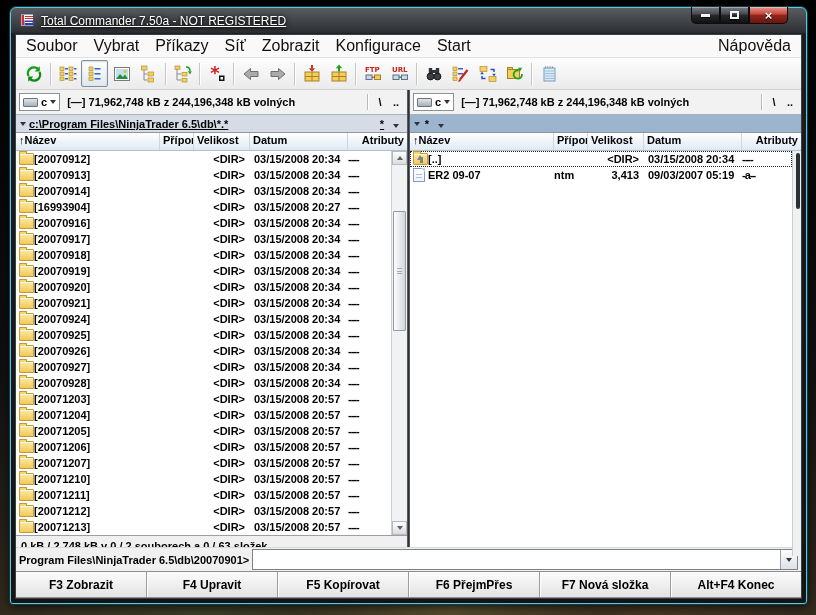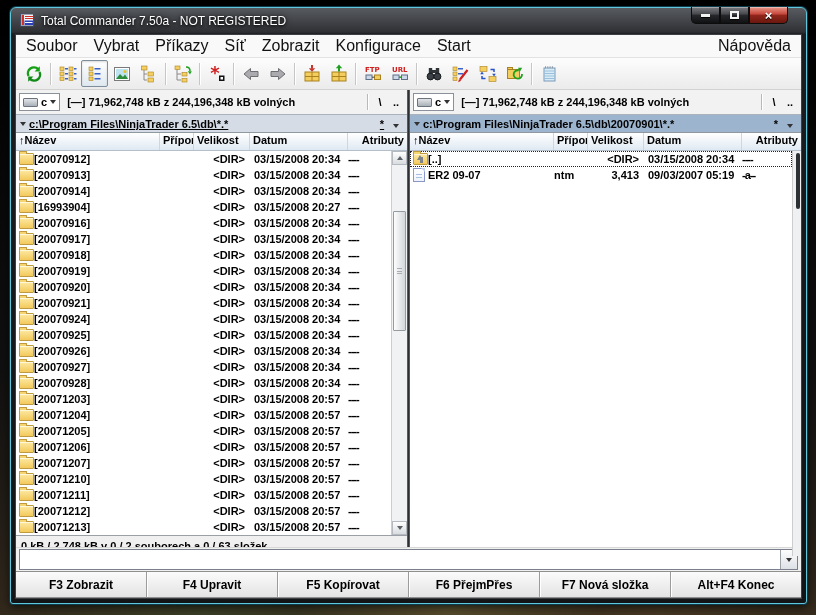--- a/index.html
+++ b/index.html
@@ -11,21 +11,21 @@
       radial-gradient(300px 70px at 25% 100%, rgba(70,90,50,.45), transparent 70%),
       radial-gradient(260px 70px at 80% 100%, rgba(90,70,40,.5), transparent 70%),
       linear-gradient(#000 0%,#101010 60%,#262018 88%,#33291c 100%);}
   
   .window{position:absolute;left:10px;top:7px;width:797px;height:597px;
     background:linear-gradient(#585b60,#2e3034 24px,#1b1d20 26px,#131416);
     border:1px solid #5fc6de;border-radius:6px 6px 3px 3px;
     box-shadow:0 0 0 1px #0b3b49,0 3px 10px rgba(0,0,0,.7);
     padding:0 4px 4px 4px;box-sizing:border-box;}
   .titlebar{height:26px;display:flex;align-items:center;gap:6px;padding:0 4px;color:#fff;font-size:12px;position:relative;}
-  .titlebar .ttext{text-shadow:0 1px 3px #000,0 0 6px rgba(0,0,0,.8);white-space:nowrap;}
+  .titlebar .ttext{text-shadow:0 1px 3px #000,0 0 6px rgba(0,0,0,.8);white-space:nowrap;text-decoration:underline;}
   .winbtns{position:absolute;top:-1px;right:14px;display:flex;height:17px;}
   .wbtn{width:27px;display:flex;align-items:center;justify-content:center;border:1px solid #0c0c0c;border-top:none;
     background:linear-gradient(#7a7d82,#45474c 45%,#26282c 50%,#101113);box-shadow:inset 0 1px 0 rgba(255,255,255,.35);}
   .wbtn:first-child{border-radius:0 0 0 5px;}
   .wbtn.close{width:37px;border-radius:0 0 5px 0;background:linear-gradient(#e8998a,#c5453a 45%,#92271c 50%,#6b170e);}
   .glyph-min{width:9px;height:3px;background:#f2f2f2;box-shadow:0 1px 1px #000;}
   .glyph-max{width:9px;height:8px;border:2px solid #f2f2f2;box-shadow:0 1px 1px #000;box-sizing:border-box;}
   .glyph-close{color:#fff;font-weight:bold;font-size:13px;line-height:11px;text-shadow:0 1px 1px #000;}
   .client{background:#f0f0f0;height:calc(100% - 26px);display:flex;flex-direction:column;border:1px solid #3b3e42;box-sizing:border-box;}
   
@@ -577,21 +577,20 @@
               <span>c</span>
               <span class="tri-dn"></span>
             </div>
             <span class="driveinfo">[—]  71,962,748 kB z 244,196,348 kB volných</span>
             <span class="drive-sep"></span>
             <span class="flatbtn">\</span>
             <span class="flatbtn">..</span>
           </div>
           <div class="pathbar active">
             <span class="tri-dn"></span>
-            <span class="pathtext">c:\Program Files\NinjaTrader 6.5\db\20070901\*.*</span>
             <span class="flatbtn">*</span>
             <span class="flatbtn"><span class="tri-dn" style="display:inline-block"></span></span>
           </div>
           <div class="phead">
             <div><span>↑</span><span>Název</span></div>
             <div>Přípona</div>
             <div>Velikost</div>
             <div>Datum</div>
             <div class="h-attr">Atributy</div>
           </div>
@@ -617,20 +616,21 @@
               </div>
               </div>
             <div class="vscroll-thin">
               <div class="thin-thumb"></div>
             </div>
           </div>
         </div>
       </div>
 
       <div class="cmdline">
+        <span class="cmdprompt">Program Files\NinjaTrader 6.5\db\20070901&gt;</span>
         <div class="cmdcombo">
           <input class="cmdinput" value="" style="">
           <div class="cmdarrow">
               <span class="tri-dn"></span>
             </div>
         </div>
       </div>
 
       <div class="fnbar">
           <div class="fnbtn">F3 Zobrazit</div>

